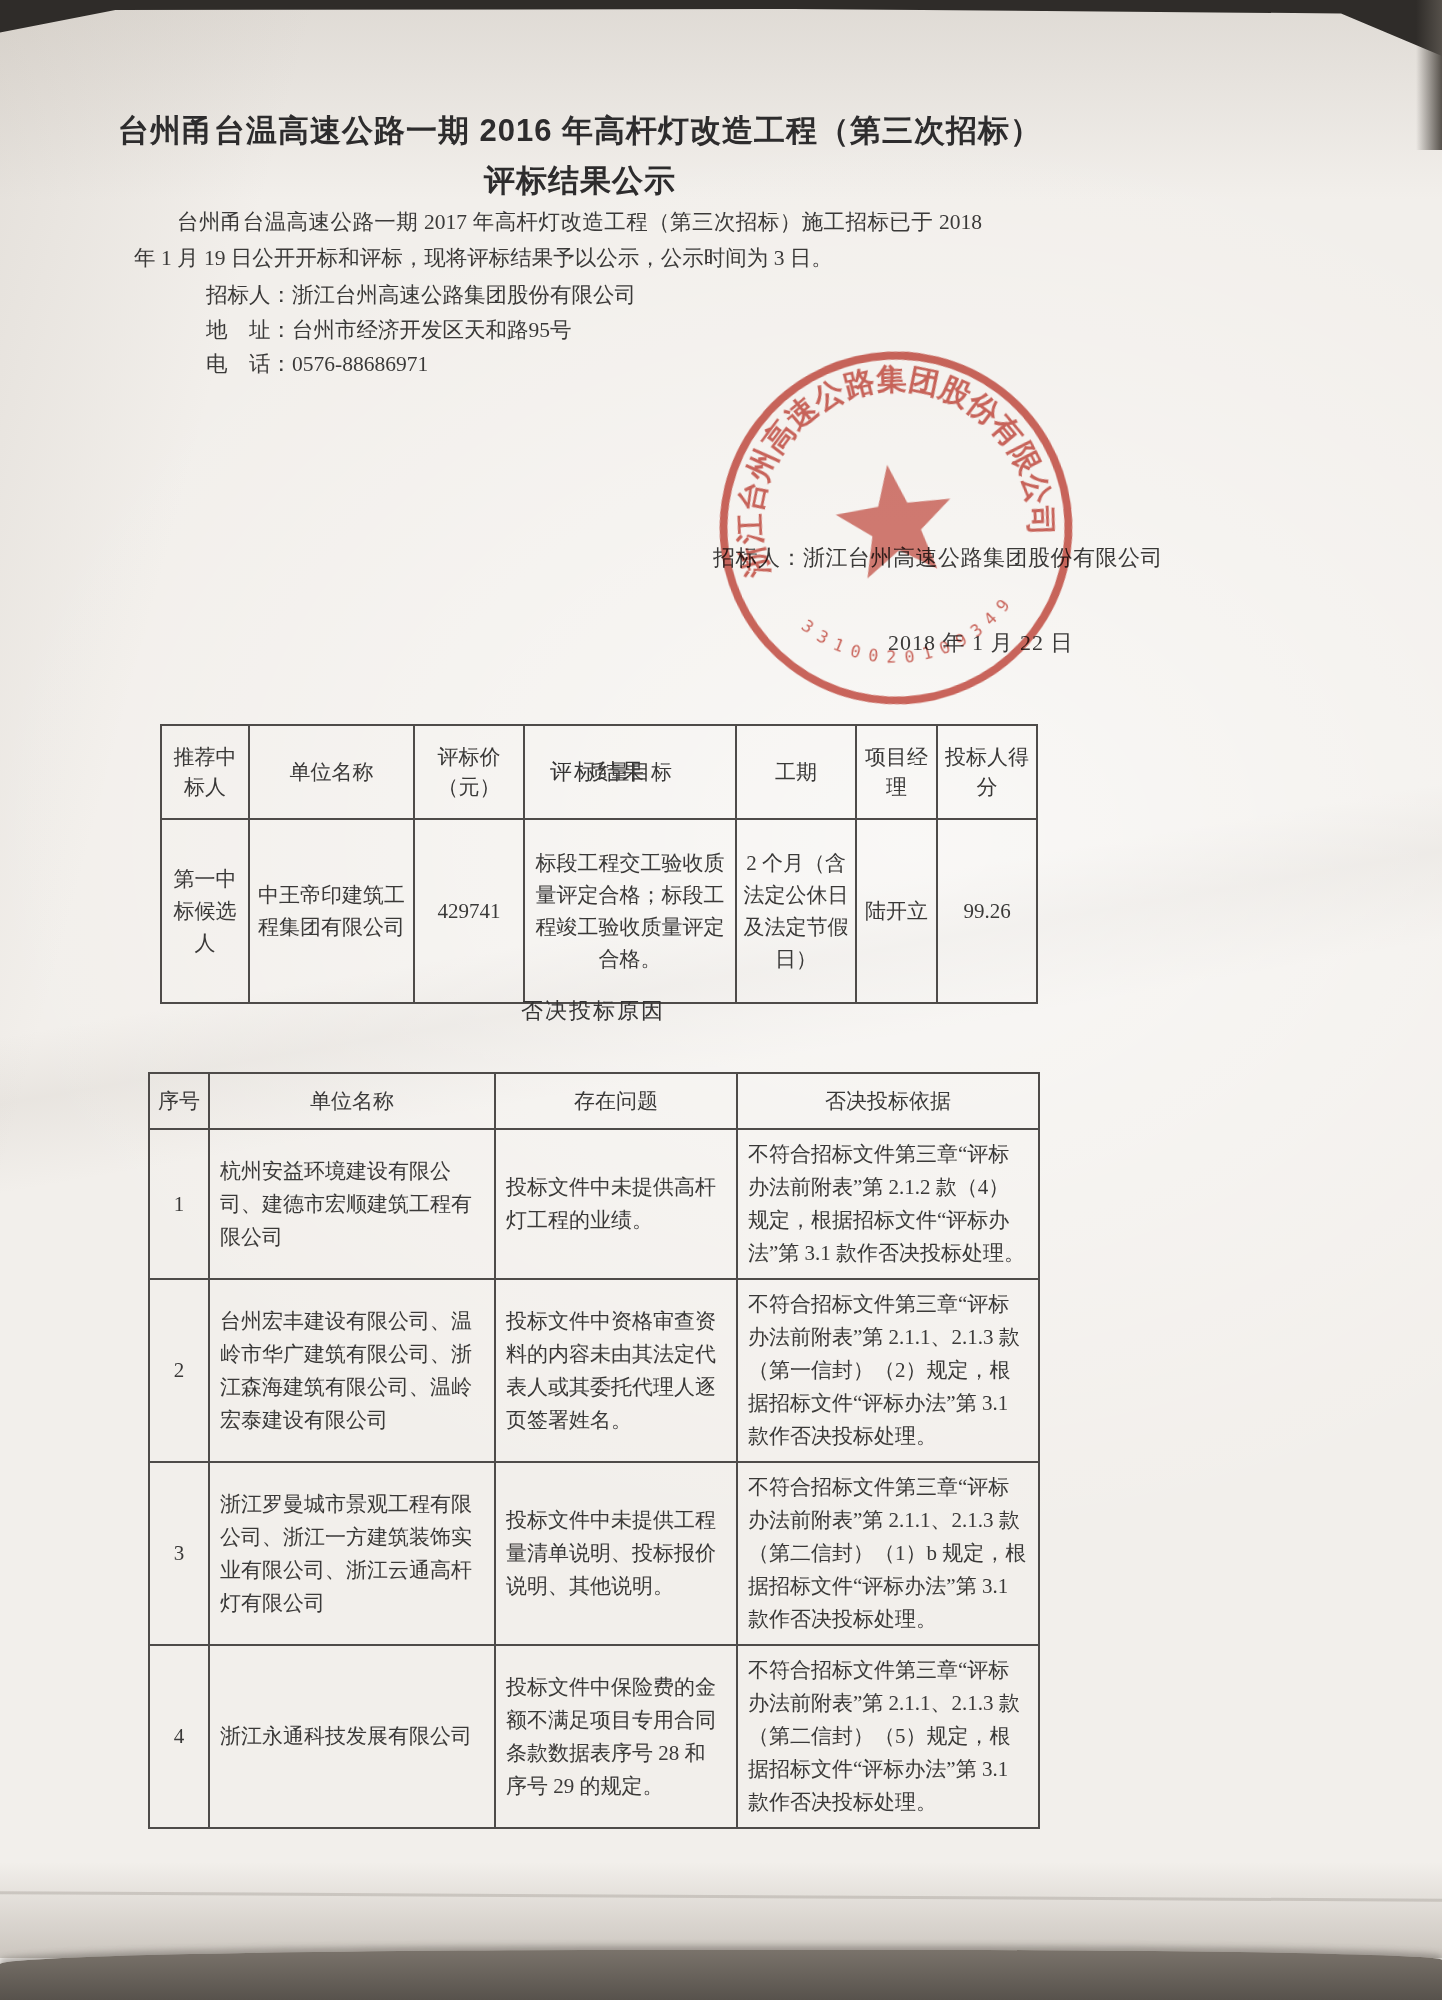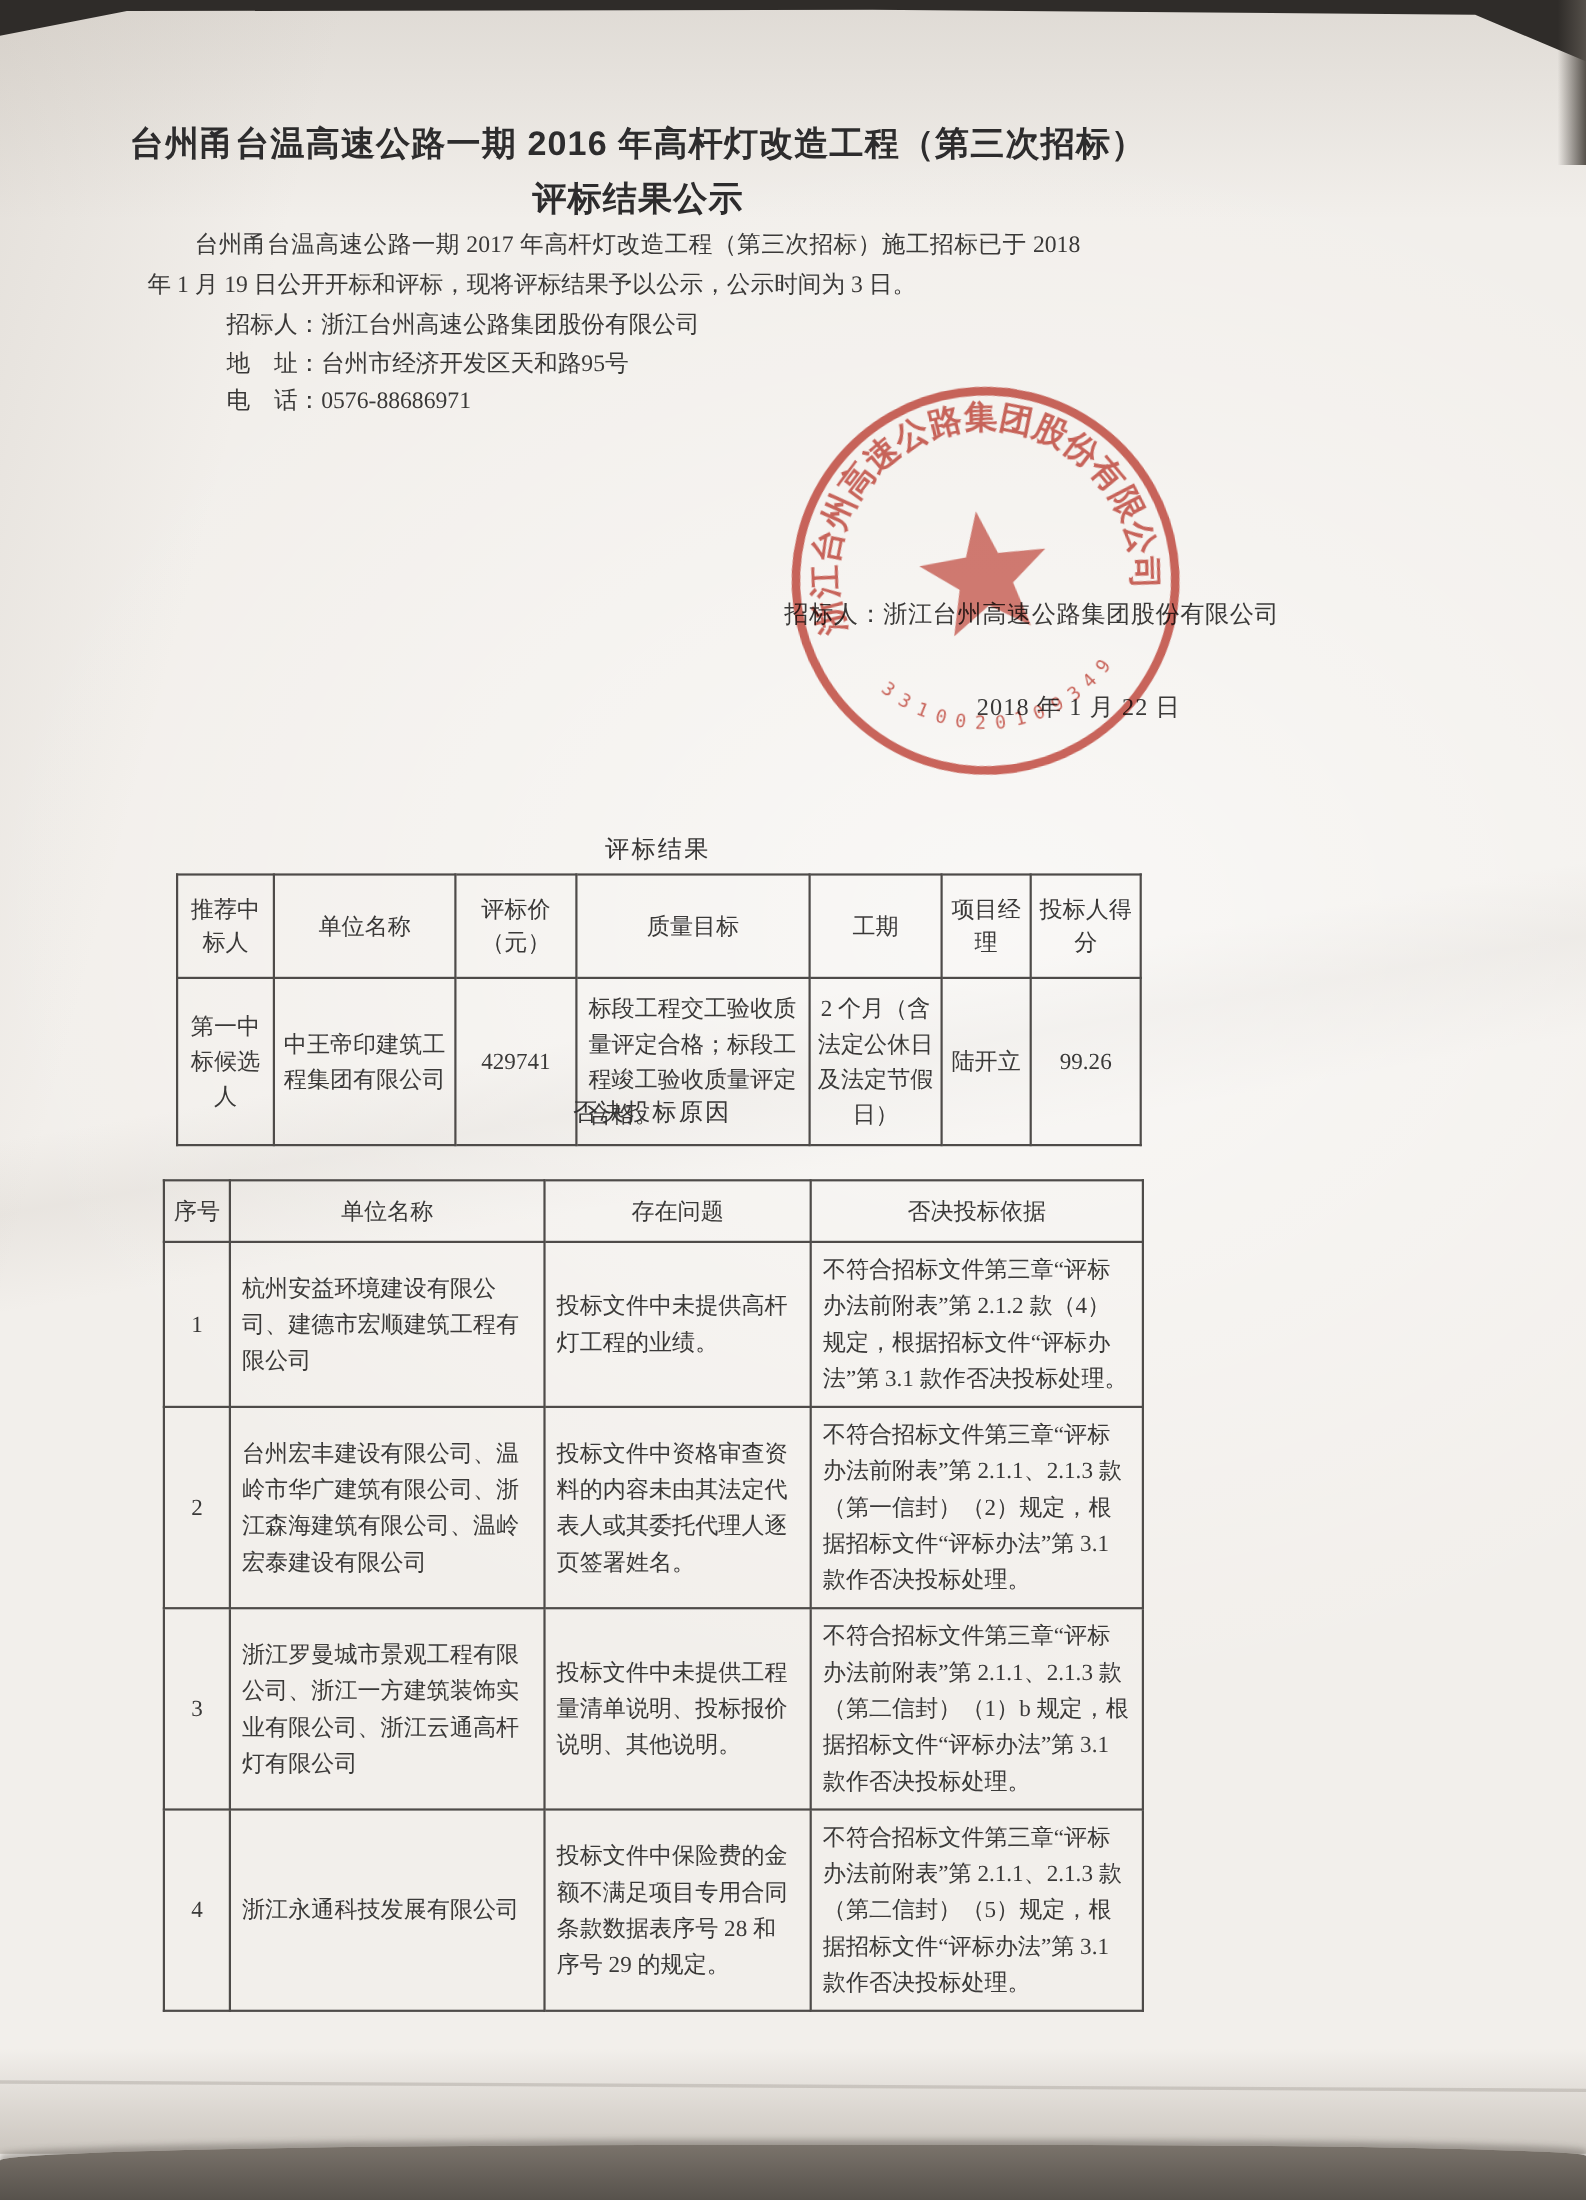--- a/index.html
+++ b/index.html
@@ -33,24 +33,24 @@
   .stamp{position:absolute;left:700px;top:332px;width:392px;height:392px;
     transform:rotate(-8deg);opacity:.82;mix-blend-mode:multiply;filter:blur(.4px);}
 
   .section-title{position:absolute;text-align:center;font-size:22px;letter-spacing:2px;color:#343333;}
   #t1-title{left:160px;top:757px;width:876px;}
   #t2-title{left:148px;top:996px;width:890px;}
 
   table{border-collapse:collapse;table-layout:fixed;font-size:21px;color:#3a3938;}
   td,th{border:2px solid #4e4b49;text-align:center;vertical-align:middle;padding:6px 6px;
     line-height:32px;font-weight:normal;word-break:break-all;}
-  #table1{position:absolute;left:160px;top:794px;width:876px;}
+  #table1{position:absolute;left:160px;top:724px;width:876px;}
   #table1 .hdr td{height:80px;line-height:30px;}
   #table1 .data td{height:138px;}
-  #table1 td.left{text-align:left;padding:6px 10px;}
+  #table1 td.left{text-align:center;padding:22px 10px;}
   #table2{position:absolute;left:148px;top:1048px;width:890px;margin-top:24px;}
   #table2 .hdr td{height:42px;}
   #table2 td.left{text-align:left;padding:8px 10px;}
   #table2 .data td{line-height:33px;}
 </style>
 </head>
 <body>
 
 <div class="photo">
   <div class="backdrop-top"></div>

